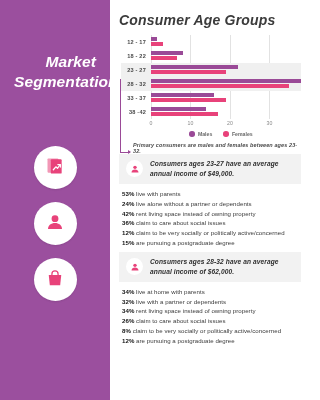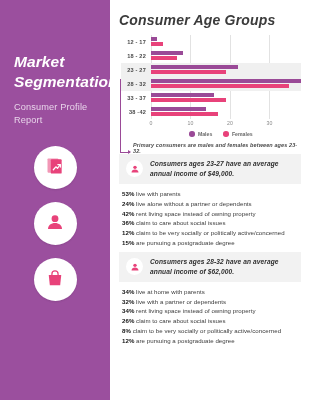--- a/index.html
+++ b/index.html
@@ -8,21 +8,21 @@
     font-family:"Liberation Sans",sans-serif;
     background:#ffffff;
   }
   .page{position:relative;width:310px;height:400px;display:flex;}
 
   
   .sidebar{
     width:110px;height:400px;background:#9b4f9e;
     box-sizing:border-box;padding:0;flex:0 0 110px;position:relative;
   }
-  .brand{padding:52px 14px 0 14px;}
+  .brand{padding:52px 14px 0 14px;text-align:right;}
   .brand-title{
     color:#ffffff;font-style:italic;font-weight:bold;
     font-size:15.5px;line-height:1.28;letter-spacing:.1px;
   }
   .brand-sub{
     color:#e8d4ea;font-size:9.2px;line-height:1.45;
     margin-top:9px;letter-spacing:.15px;
   }
   .icon-stack{
     position:absolute;left:0;right:0;top:146px;
@@ -125,21 +125,20 @@
   .group{margin-bottom:4px;}
 </style>
 </head>
 <body>
 
 <div class="page">
 
   <div class="sidebar">
     <div class="brand">
       <div class="brand-title">Market Segmentation</div>
-      <div class="brand-sub">Consumer Profile Report</div>
     </div>
 
     <div class="icon-stack">
       <div class="icon-circle">
         <span>
           <svg width="20" height="20" viewBox="0 0 24 24">
             <rect x="3" y="3" width="13" height="17" rx="1" fill="#e8427a" opacity=".55"></rect>
             <rect x="7" y="4" width="13" height="17" rx="1" fill="#e8427a"></rect>
             <path d="M10 16.5 L13 13 L15 14.8 L18 10.5" stroke="#ffffff" stroke-width="1.5" fill="none" stroke-linecap="round" stroke-linejoin="round"></path>
             <path d="M15.4 10.2 L18.4 10.2 L18.4 13.2" stroke="#ffffff" stroke-width="1.5" fill="none" stroke-linecap="round" stroke-linejoin="round"></path>

